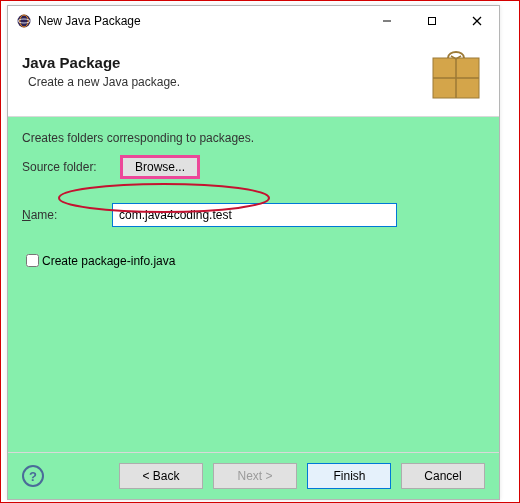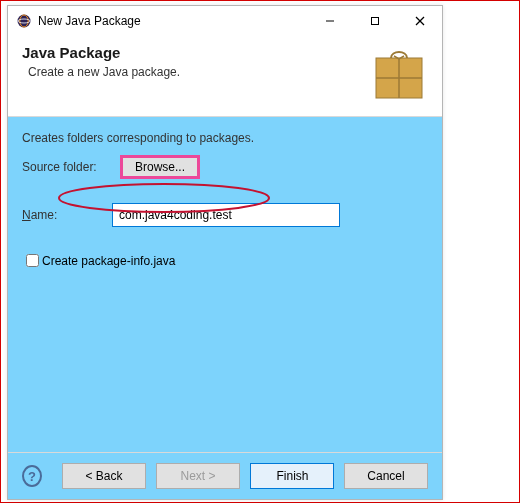--- a/index.html
+++ b/index.html
@@ -1,27 +1,27 @@
 <!DOCTYPE html>
 <html><head>
 <meta charset="utf-8">
 <style>
   * { box-sizing: border-box; font-family: "Segoe UI", Tahoma, sans-serif; }
   body { margin: 0; background: #fff; }
   .outer { border: 1px solid #d40000; width: 520px; height: 503px; position: relative; }
-  .win { position: absolute; left: 6px; top: 4px; width: 436px; height: 495px; border: 1px solid #b5b5b5; background: #7dd3fc; box-shadow: 0 0 4px rgba(0,0,0,0.1); display:flex; flex-direction:column; }
+  .win { position: absolute; left: 6px; top: 4px; width: 493px; height: 495px; border: 1px solid #b5b5b5; background: #86efac; box-shadow: 0 0 4px rgba(0,0,0,0.1); display:flex; flex-direction:column; }
   .titlebar { height: 30px; display:flex; align-items:center; padding: 0 0 0 8px; background:#fff; }
   .titlebar .icon { width:16px; height:16px; margin-right:6px; display:flex; align-items:center; justify-content:center; }
   .titlebar .title { font-size:12px; color:#000; flex:1; }
   .winbtns { display:flex; height:100%; }
   .winbtn { width:45px; height:30px; display:flex; align-items:center; justify-content:center; color:#333; }
   .winbtn svg { width:10px; height:10px; }
   .headerband { background:#fff; padding: 8px 14px 14px 14px; display:flex; align-items:flex-start; border-bottom:1px solid #d9d9d9; }
   .headerband .txt { flex:1; }
-  .headerband h1 { font-size:15px; font-weight:600; margin:0 0 4px 0; color:#1a1a1a; }
+  .headerband h1 { font-size:15px; font-weight:600; margin:10px 0 4px 0; color:#1a1a1a; }
   .headerband p { font-size:12px; margin:0 0 0 6px; color:#333; }
   .pkgicon { width:58px; height:58px; }
   .body { padding: 14px 14px 0 14px; flex:1; position:relative; }
   .desc { font-size:12px; color:#333; margin-bottom:10px; }
   .row { display:flex; align-items:center; margin-bottom:24px; }
   .lbl { font-size:12px; color:#333; width:90px; }
   .lbl.u::first-letter { text-decoration: underline; }
   .txtin { flex:1; height:24px; border:1px solid #828790; font-size:12px; padding:2px 6px; background:#fff; outline:none; }
   .txtin.focused { border:1px solid #0078d7; }
   .btn { height:24px; border:3px solid #ec4899; background:#e1e1e1; font-size:12px; padding:0 12px; margin-left:8px; min-width:80px; cursor:default; }

